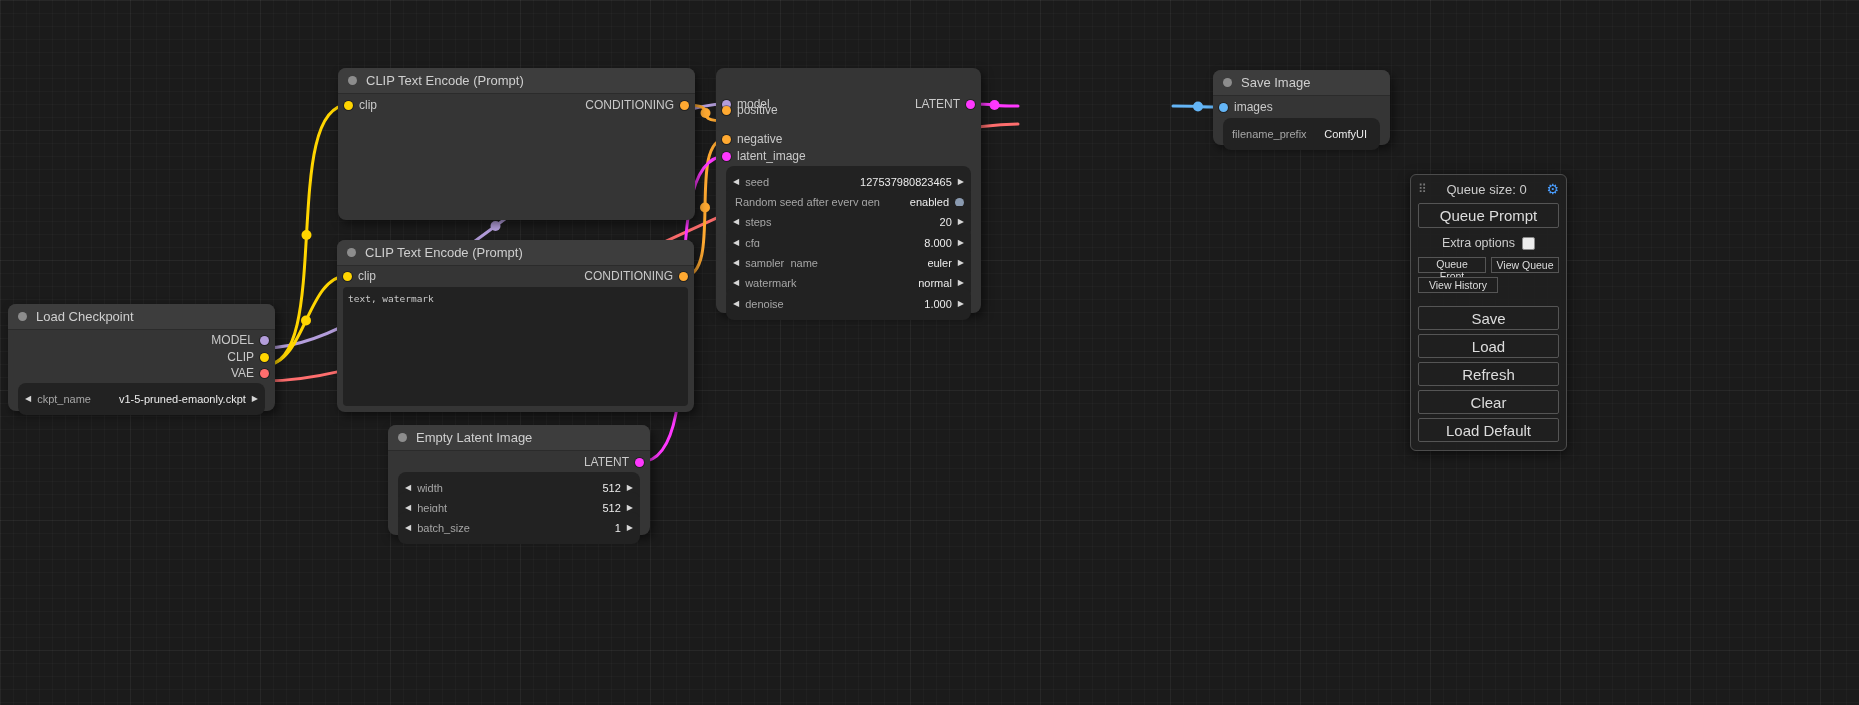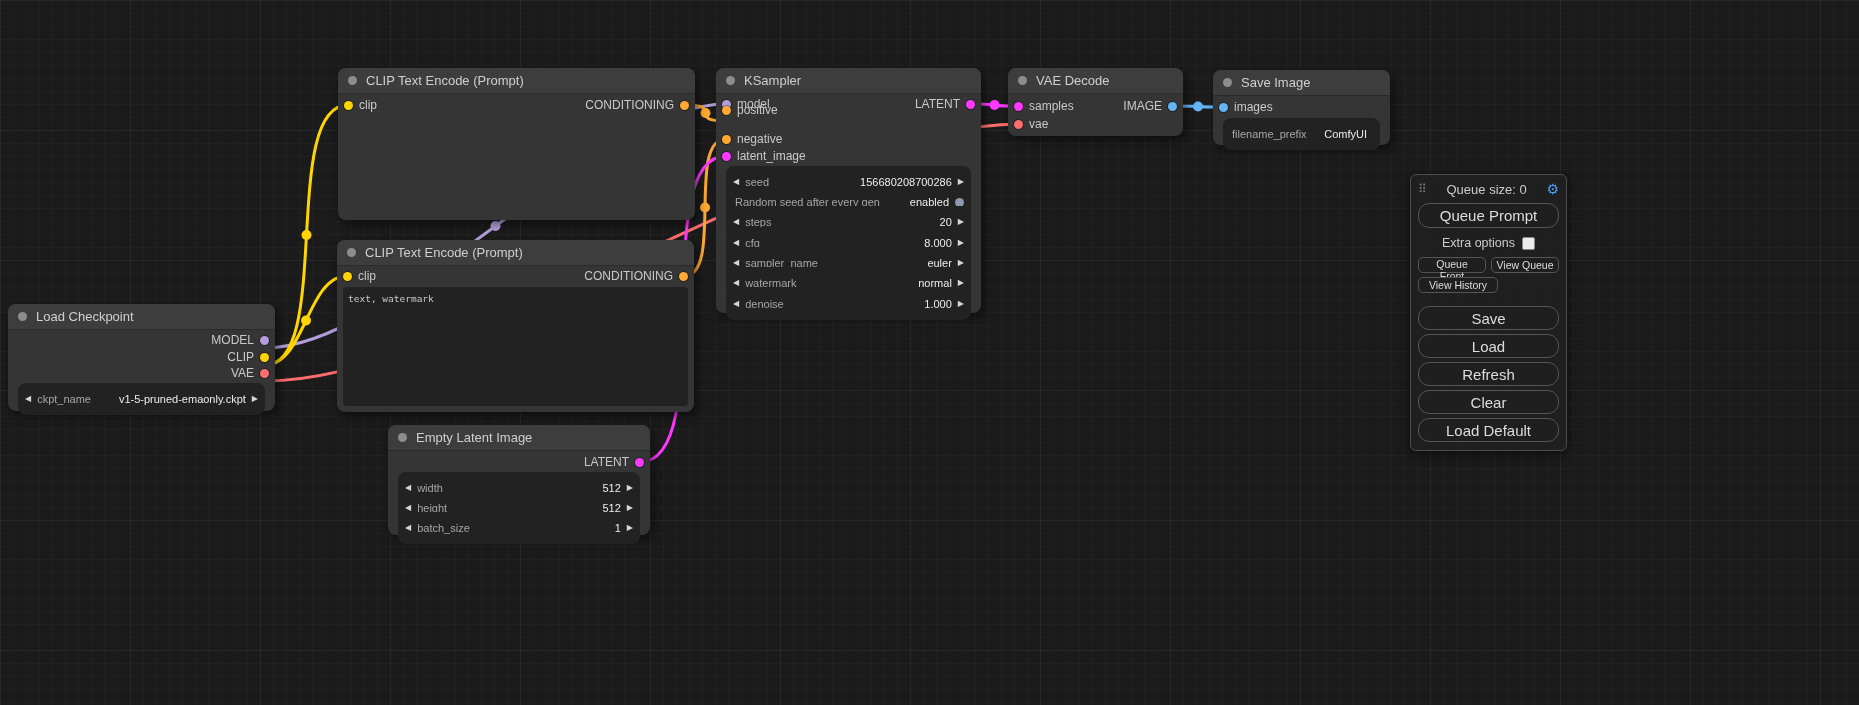--- a/index.html
+++ b/index.html
@@ -47,26 +47,26 @@
     position:absolute;z-index:3;left:1410px;top:174px;width:157px;box-sizing:border-box;
     background:rgba(32,32,32,0.97);border:1px solid #4c4c4c;border-radius:6px;
     padding:5px 7px 8px 7px;box-shadow:0 3px 12px rgba(0,0,0,0.6);
     display:flex;flex-direction:column;
   }
   .mhead{display:flex;align-items:center;justify-content:space-between;height:18px;}
   .drag{color:#777;font-size:12px;cursor:grab;}
   .qsize{color:#cccccc;font-size:13px;}
   .gear{font-size:14px;line-height:14px;cursor:pointer;}
   .mbtn{
-    background:#1f1f1f;border:1px solid #555;border-radius:11px;color:#dddddd;
+    background:#1f1f1f;border:1px solid #555;border-radius:2px;color:#dddddd;
     font-family:"Liberation Sans",sans-serif;cursor:pointer;
   }
   .mbtn.big{height:25px;font-size:15px;margin-top:5px;width:100%;}
   .mbtn.med{height:24px;font-size:15px;margin-top:4px;width:100%;}
-  .mbtn.sm{height:16px;font-size:10.5px;border-radius:5px;padding:0 4px;}
+  .mbtn.sm{height:16px;font-size:10.5px;border-radius:0;padding:0 4px;}
   .extra{display:flex;align-items:center;justify-content:center;gap:7px;margin:8px 0 5px 0;color:#cccccc;font-size:12.5px;}
   .cb{width:11px;height:11px;background:#ececec;border:1px solid #8a8a8a;border-radius:2px;display:inline-block;}
   .mrow{display:flex;gap:5px;margin-top:2px;}
   .mrow .grow{flex:1;}
   .mrow.center{margin-top:4px;}
   .spacer{height:9px;}
 </style>
 </head>
 <body>
 
@@ -172,24 +172,20 @@
     </div>
     <div class="widget" style="top:87px">
       <span class="arr">◀</span>
       <span class="wlabel">batch_size</span>
       <span class="wvalue">1</span>
       <span class="arr">▶</span>
     </div>
   </div>
 
   <div class="node" style="left:716px;top:68px;width:265px;height:245px">
-    <div class="ntitle">
-      <span class="tdot"></span>
-      <span>KSampler</span>
-    </div>
     <div class="slot in" style="top:28px">
       <span class="sdot" style="background: rgb(179, 157, 219);"></span>
       <span>model</span>
     </div>
     <div class="slot in" style="top:34px">
       <span class="sdot" style="background: rgb(255, 169, 49);"></span>
       <span>positive</span>
     </div>
     <div class="slot in" style="top:63px">
       <span class="sdot" style="background: rgb(255, 169, 49);"></span>
@@ -199,21 +195,21 @@
       <span class="sdot" style="background: rgb(255, 56, 255);"></span>
       <span>latent_image</span>
     </div>
     <div class="slot out" style="top:28px">
       <span class="sdot" style="background: rgb(255, 56, 255);"></span>
       <span>LATENT</span>
     </div>
     <div class="widget" style="top:98px">
       <span class="arr">◀</span>
       <span class="wlabel">seed</span>
-      <span class="wvalue">156680208700286</span>
+      <span class="wvalue">127537980823465</span>
       <span class="arr">▶</span>
     </div>
     <div class="widget" style="top:118px">
       <span class="wlabel noarr">Random seed after every gen</span>
       <span class="wvalue">enabled</span>
       <span class="toggle-dot" style="background: rgb(138, 154, 176);"></span>
     </div>
     <div class="widget" style="top:138px">
       <span class="arr">◀</span>
       <span class="wlabel">steps</span>
@@ -239,38 +235,20 @@
       <span class="arr">▶</span>
     </div>
     <div class="widget" style="top:220px">
       <span class="arr">◀</span>
       <span class="wlabel">denoise</span>
       <span class="wvalue">1.000</span>
       <span class="arr">▶</span>
     </div>
   </div>
 
-  <div class="node" style="left:1008px;top:68px;width:175px;height:68px">
-    <div class="ntitle">
-      <span class="tdot"></span>
-      <span>VAE Decode</span>
-    </div>
-    <div class="slot in" style="top:30px">
-      <span class="sdot" style="background: rgb(255, 56, 255);"></span>
-      <span>samples</span>
-    </div>
-    <div class="slot in" style="top:48px">
-      <span class="sdot" style="background: rgb(255, 110, 110);"></span>
-      <span>vae</span>
-    </div>
-    <div class="slot out" style="top:30px">
-      <span class="sdot" style="background: rgb(100, 181, 246);"></span>
-      <span>IMAGE</span>
-    </div>
-  </div>
 
   <div class="node" style="left:1213px;top:70px;width:177px;height:75px">
     <div class="ntitle">
       <span class="tdot"></span>
       <span>Save Image</span>
     </div>
     <div class="slot in" style="top:29px">
       <span class="sdot" style="background: rgb(100, 181, 246);"></span>
       <span>images</span>
     </div>

